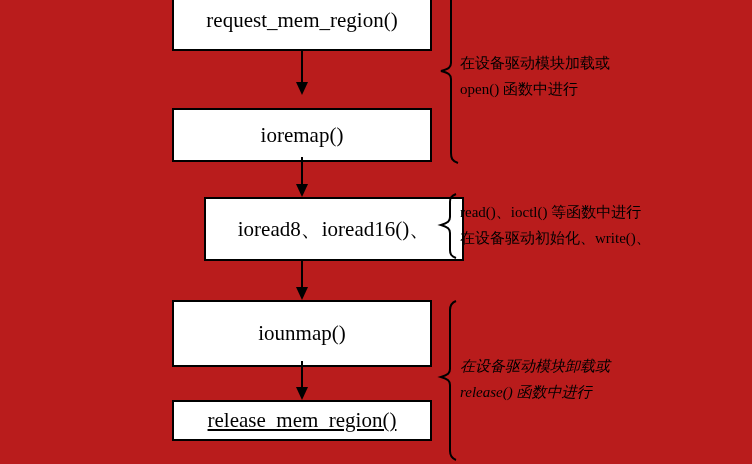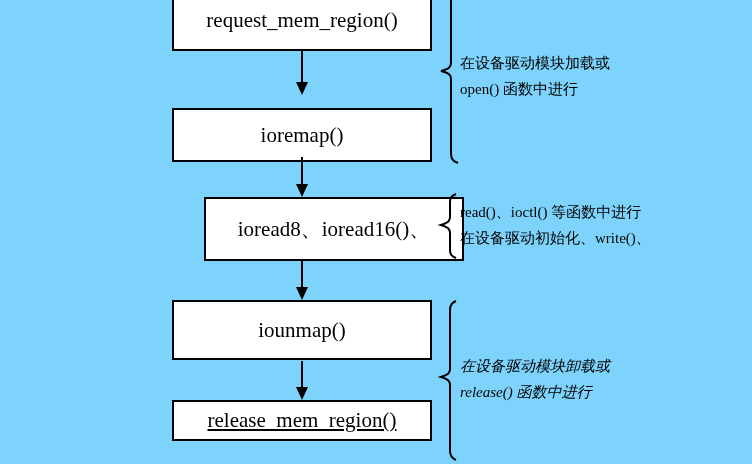--- a/index.html
+++ b/index.html
@@ -4,21 +4,21 @@
 <style>
   html, body {
     margin: 0;
     padding: 0;
     background: #ffffff;
   }
   .canvas {
     position: relative;
     width: 752px;
     height: 464px;
-    background: #7dd3fc;
+    background: #b91c1c;
     overflow: hidden;
     font-family: "Liberation Serif", "DejaVu Serif", serif;
     color: #000000;
   }
   .flow-box {
     position: absolute;
     left: 172px;
     width: 260px;
     border: 2px solid #000000;
     background: #ffffff;
@@ -75,21 +75,21 @@
 
   <div class="flow-box" style="top:197px;height:64px;margin-left:32px;">
     <span>ioread8、ioread16()、</span>
   </div>
 
   <svg class="arrow" style="top:261px;" width="14" height="39" viewBox="0 0 14 39">
     <line x1="7" y1="0" x2="7" y2="28" stroke="#000" stroke-width="2"></line>
     <polygon points="1,26 13,26 7,39" fill="#000"></polygon>
   </svg>
 
-  <div class="flow-box" style="top:300px;height:60px;">
+  <div class="flow-box" style="top:300px;height:67px;">
     <span>iounmap()</span>
   </div>
 
   <svg class="arrow" style="top:361px;" width="14" height="39" viewBox="0 0 14 39">
     <line x1="7" y1="0" x2="7" y2="28" stroke="#000" stroke-width="2"></line>
     <polygon points="1,26 13,26 7,39" fill="#000"></polygon>
   </svg>
 
   <div class="flow-box" style="top:400px;height:41px;text-decoration:underline;">
     <span>release_mem_region()</span>

